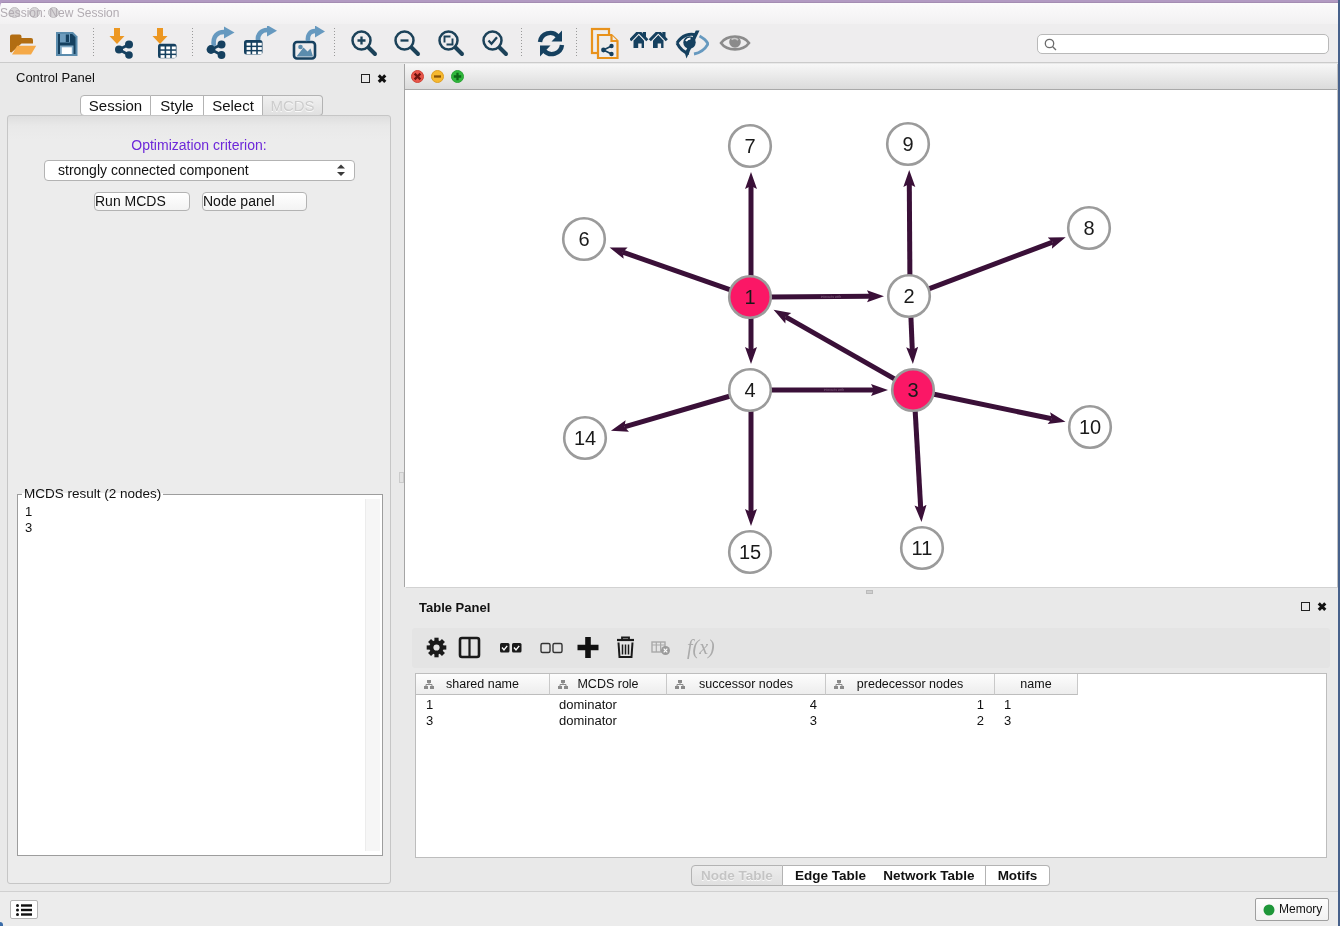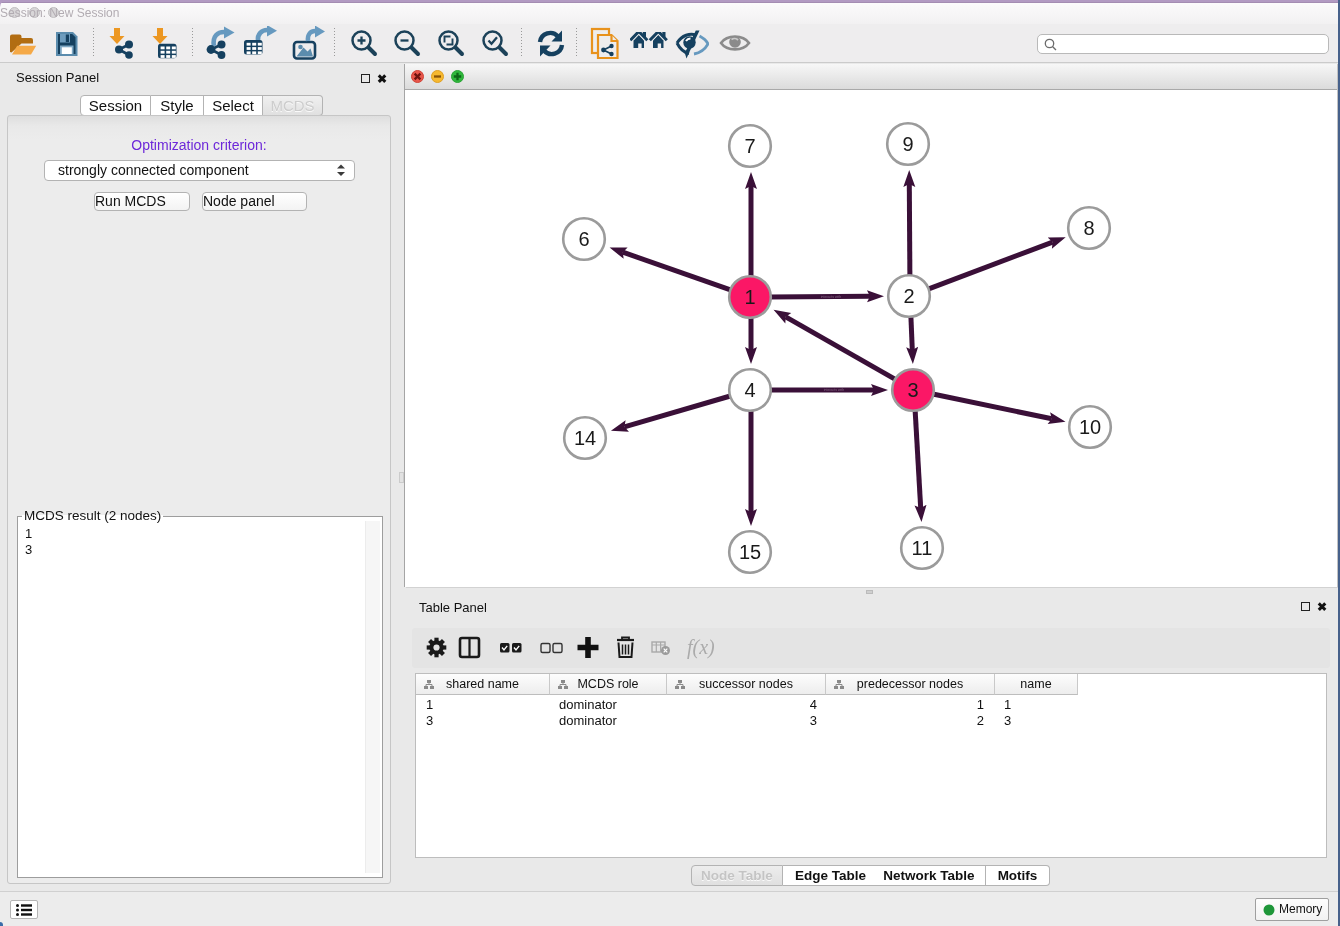--- a/index.html
+++ b/index.html
@@ -43,21 +43,21 @@
   background:linear-gradient(#dedede 0px, #e9e9e9 10px, #ececec 24px); }
 #opt-label { left:0px; top:137px; width:398px; text-align:center; font-size:14px; color:#6d28d9; }
 #opt-select { left:44px; top:160px; width:311px; height:21px; background:#fff;
   border:1px solid #b3b3b3; border-radius:4px; font-size:14px; color:#111;
   line-height:19px; padding-left:13px; }
 .btn { position:absolute; top:192px; height:19px; background:linear-gradient(#ffffff,#f3f3f3);
   border:1px solid #b3b3b3; border-radius:4px; font-size:14px; color:#111;
   line-height:17px; }
 #btn-run { left:94px; width:96px; }
 #btn-close { left:202px; width:105px; }
-#mcds-box { left:17px; top:516px; width:366px; height:362px; background:#fff;
+#mcds-box { left:17px; top:494px; width:366px; height:362px; background:#fff;
   border:1px solid #9d9d9d; }
 #mcds-legend { position:absolute; left:4px; top:-9px; font-size:13.5px; color:#111;
   background:linear-gradient(#ececec 50%, #ffffff 50%); padding:0 2px; }
 #mcds-scroll { position:absolute; right:2px; top:4px; width:15px; height:352px;
   background:#f6f6f6; border-left:1px solid #ececec; }
 .mcds-line { position:absolute; left:7px; font-size:13px; color:#111; }
 
 
 #net-panel { left:404px; top:64px; width:934px; height:523px;
   border-left:1px solid #a5a5a5; border-right:1px solid #c2c2c2; background:#fff; }
@@ -66,21 +66,21 @@
 .tl2 { position:absolute; top:6px; width:13px; height:13px; border-radius:50%; }
 .tl2 svg { position:absolute; left:0; top:0; }
 #net-title { position:absolute; left:0; right:0; top:5px; text-align:center;
   font-size:13px; font-weight:bold; letter-spacing:1.5px; color:#1c1c1c; }
 #splitter { left:406px; top:587px; width:932px; height:9px; background:#e9e9e9;
   border-top:1px solid #d2d2d2; }
 #splitter-grip { position:absolute; left:460px; top:2px; width:7px; height:4px;
   background:#cfcfcf; border:1px solid #bbb; }
 
 
-#tp-title { left:419px; top:600px; font-size:13px; color:#111; }
+#tp-title { left:419px; top:600px; font-size:13px; color:#111;font-weight:bold; }
 #tp-toolbar { left:412px; top:628px; width:918px; height:40px; background:#e4e4e4;
   border-radius:3px; }
 #dtable { left:415px; top:673px; width:912px; height:185px; background:#fff;
   border:1px solid #bdbdbd; }
 .th { position:absolute; top:0; height:21px; background:linear-gradient(#fdfdfd,#ededed);
   border-right:1px solid #c9c9c9; border-bottom:1px solid #bdbdbd;
   font-size:12.5px; color:#111; text-align:center; line-height:21px; }
 .tree-ic { position:absolute; left:8px; top:6px; width:10px; height:9px; }
 .td { position:absolute; font-size:13px; color:#111; height:16px; line-height:16px; }
 
@@ -281,21 +281,21 @@
     </svg>
   </div>
   <div id="searchbox">
     <svg width="16" height="16" viewBox="0 0 16 16" style="position:absolute; left:5px; top:2px;">
       <circle cx="6.5" cy="6.5" r="4.2" stroke="#6b6b6b" stroke-width="1.3" fill="none"></circle>
       <line x1="9.7" y1="9.7" x2="13" y2="13" stroke="#6b6b6b" stroke-width="1.3"></line>
     </svg>
   </div>
 </div>
 
-<div class="abs" id="cp-title">Session Panel</div>
+<div class="abs" id="cp-title">Control Panel</div>
 <div class="hdr-sq" style="left:361px; top:74px;"></div>
 <div class="hdr-x" style="left:377px; top:72px;">✖</div>
 <div class="cptab" id="tab-network">Session</div>
 <div class="cptab" id="tab-style">Style</div>
 <div class="cptab" id="tab-select">Select</div>
 <div class="cptab" id="tab-mcds">MCDS</div>
 <div class="abs" id="cp-body"></div>
 <div class="abs" id="opt-label">Optimization criterion:</div>
 <div class="abs" id="opt-select">strongly connected component
   <svg width="10" height="13" viewBox="0 0 10 13" style="position:absolute; right:8px; top:3px;">

